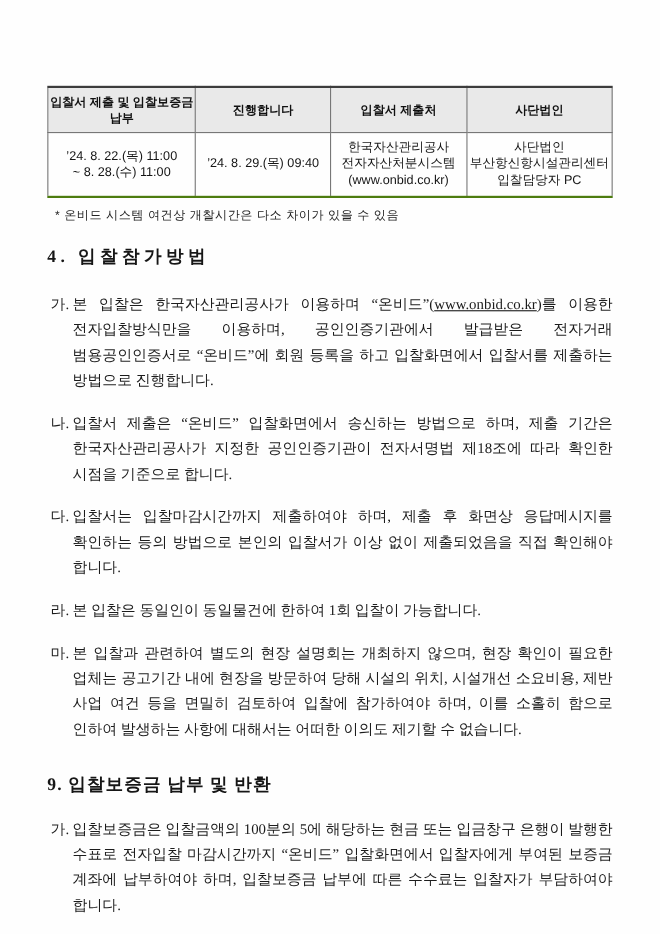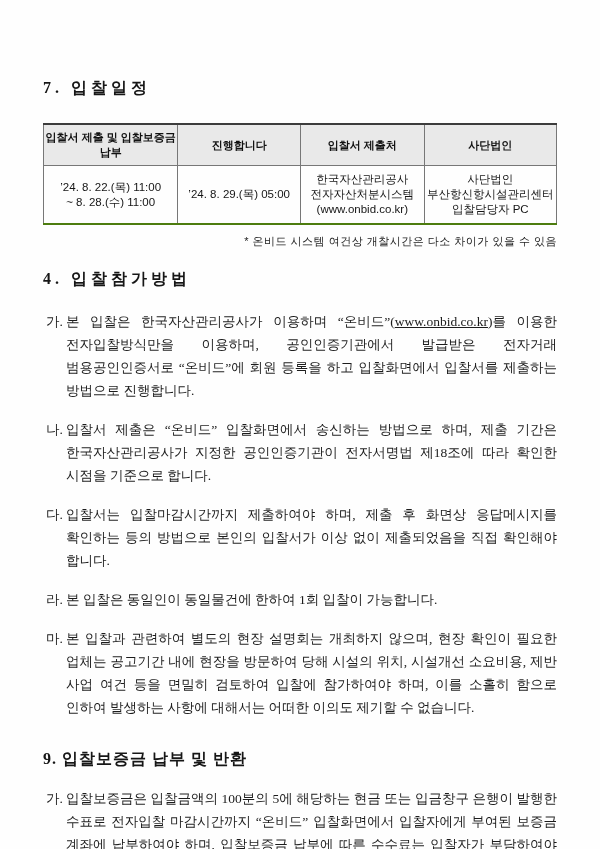--- a/index.html
+++ b/index.html
@@ -64,21 +64,20 @@
     color: #151515;
   }
   
   .footnote {
     margin: 9px 0 0 7px;
     font-family: "Liberation Sans", "DejaVu Sans", sans-serif;
     font-size: 11px;
     line-height: 14px;
     color: #222222;
     letter-spacing: 0.5px;
-    text-align: right;
   }
   
   .item {
     display: flex;
     margin: 0 0 16px 0;
     padding-left: 3px;
   }
   .item:last-child { margin-bottom: 0; }
   .item-label {
     flex: 0 0 20px;
@@ -95,42 +94,41 @@
     color: #1c1c1c;
     word-break: keep-all;
   }
   .url { text-decoration: underline; }
 </style>
 </head>
 <body>
 
 <div class="page">
 
-  <h2 class="sec-heading wide heading-7">7. 입찰일정</h2>
 
   <table class="bid-table">
     <colgroup>
       <col style="width:26.2%">
       <col style="width:23.9%">
       <col style="width:24.1%">
       <col style="width:25.8%">
     </colgroup>
     <thead>
       <tr>
         <th>입찰서 제출 및 입찰보증금 납부</th>
         <th>진행합니다</th>
         <th>입찰서 제출처</th>
         <th>사단법인</th>
       </tr>
     </thead>
     <tbody>
       <tr>
         <td>’24. 8. 22.(목) 11:00
 ~ 8. 28.(수) 11:00</td>
-        <td>’24. 8. 29.(목) 05:00</td>
+        <td>’24. 8. 29.(목) 09:40</td>
         <td>한국자산관리공사
 전자자산처분시스템
 (www.onbid.co.kr)</td>
         <td>사단법인
 부산항신항시설관리센터
 입찰담당자 PC</td>
       </tr>
     </tbody>
   </table>
 

